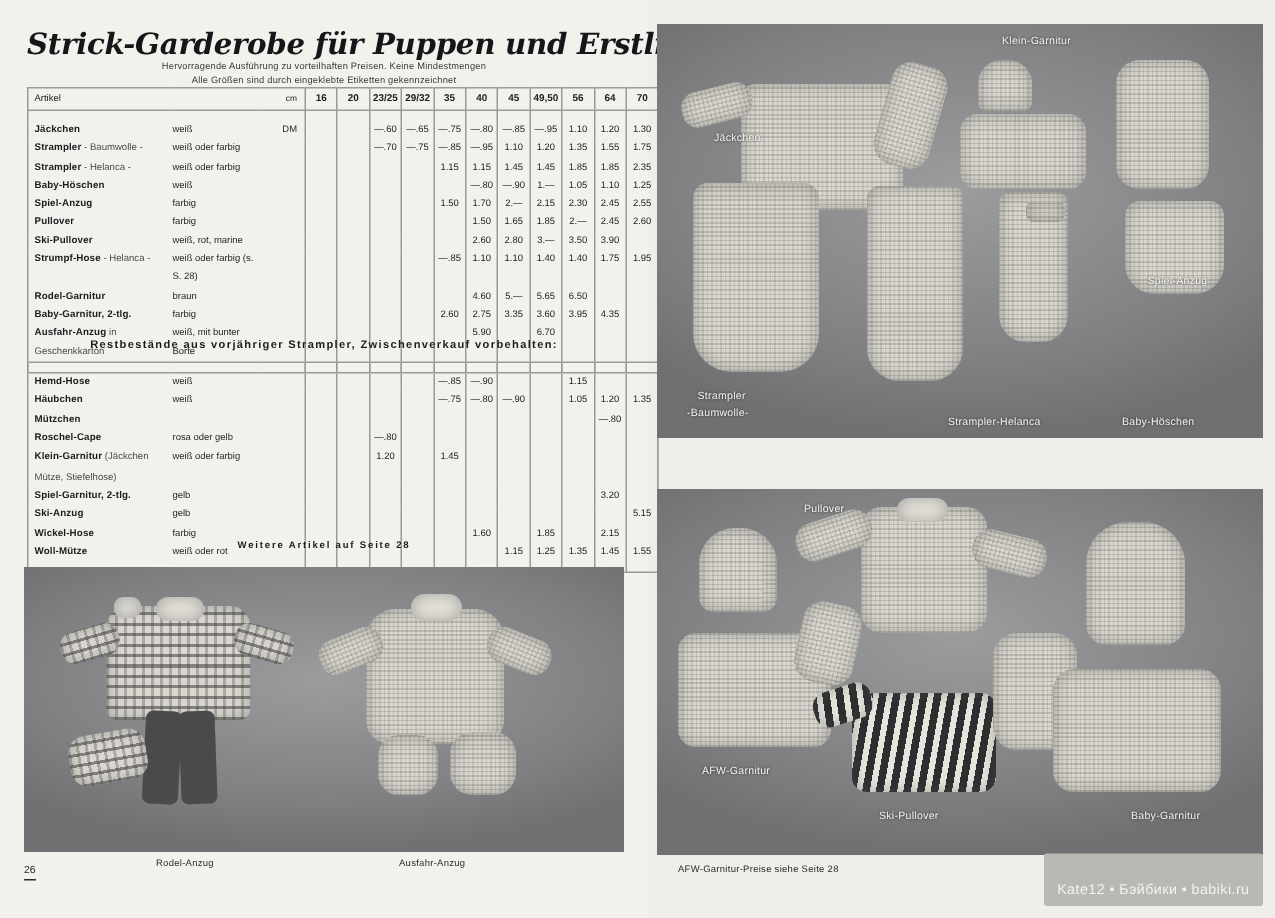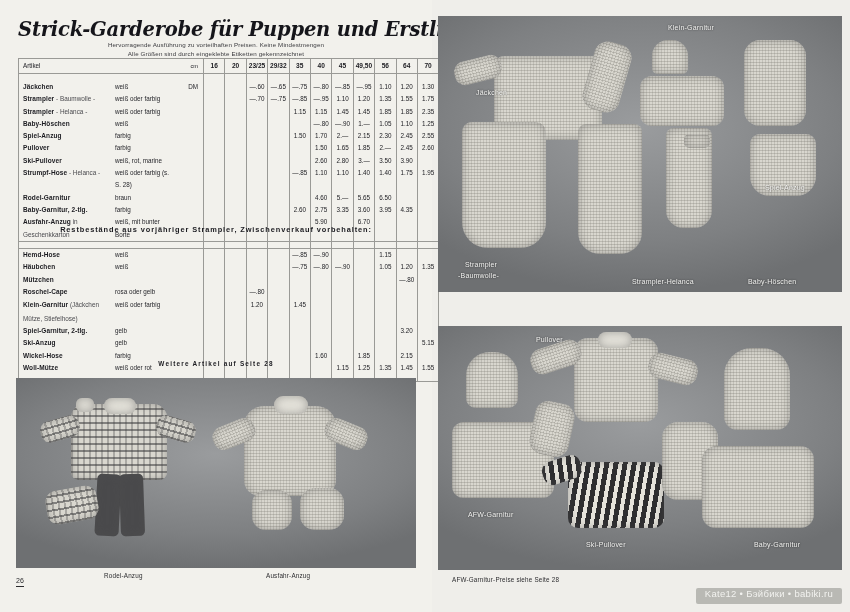--- a/index.html
+++ b/index.html
@@ -215,21 +215,21 @@
   }
 
   
   #watermark {
     position: absolute;
     right: 8px; bottom: 8px;
     background: #b9b9b4;
     color: #f2f2ef;
     font-size: 9.5px;
     letter-spacing: 0.3px;
-    padding: 0 9px 5px 9px;
+    padding: 19px 9px 5px 9px;
     border-radius: 2px;
     white-space: nowrap;
     text-align: right;
   }
 </style>
 </head>
 <body>
 
 <div id="page">
 

